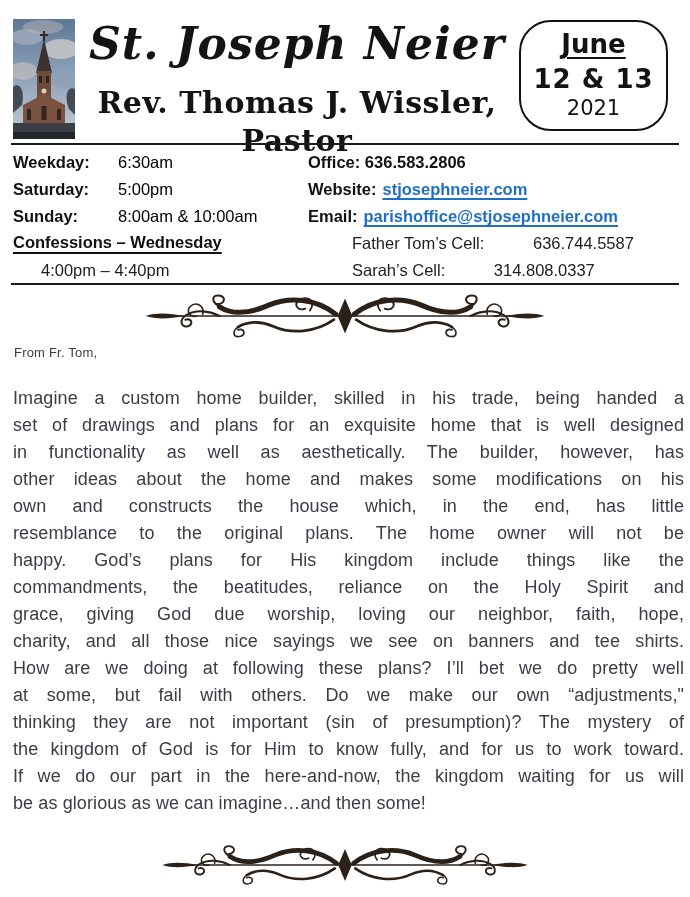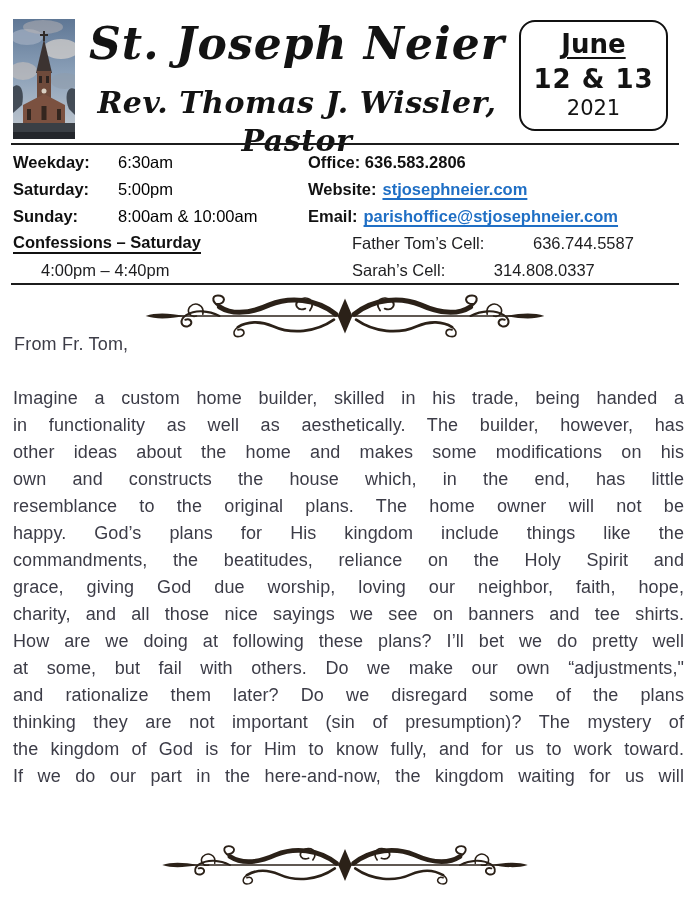--- a/index.html
+++ b/index.html
@@ -11,26 +11,26 @@
   }
 
   
   .church-photo { position:absolute; left:10px; top:19px; width:62px; height:120px; }
   .titles { position:absolute; left:78px; top:18px; width:432px; text-align:center; color:#131313; }
   .church-name {
     font-family:"DejaVu Serif", serif; font-style:italic; font-weight:600;
     font-size:44px; line-height:52px; letter-spacing:1px;
   }
   .pastor-name {
-    font-family:"DejaVu Serif", serif; font-style:italic; font-weight:600;
+    font-family:"DejaVu Serif", serif; font-weight:600;
     font-size:30px; line-height:38px; margin-top:14px; letter-spacing:0.5px;
   }
   .date-box {
     position:absolute; left:516px; top:20px; width:149px; height:111px;
-    border:2.5px solid #111; border-radius:16px; text-align:center;
+    border:2.5px solid #111; border-radius:32px; text-align:center;
     font-family:"DejaVu Sans", sans-serif; color:#131313; padding-top:7px;
   }
   .date-month { font-size:26px; font-weight:600; text-decoration:underline; text-decoration-thickness:2px; text-underline-offset:4px; }
   .date-days  { font-size:26px; font-weight:600; margin-top:5px; letter-spacing:1px; }
   .date-year  { font-size:21px; font-weight:500; margin-top:2px; }
 
   
   .rule { position:absolute; left:8px; right:8px; height:2px; background:#1c1c1c; }
   .rule-1 { top:143px; }
   .rule-2 { top:283px; }
@@ -53,21 +53,21 @@
   .c-bold { font-weight:bold; color:#111; }
   .c-link { color:#1f6fc5; font-weight:bold; text-decoration:underline; text-decoration-thickness:1.5px; text-underline-offset:3px; cursor:pointer; margin-left:6px;margin-top:34px; }
   .c-plain { color:#1d1d1f;margin-left:44px; }
 
   
   .ornament { position:absolute; left:50%; transform:translateX(-50%); }
   .ornament-top { top:292px; }
   .ornament-bottom { top:843px; }
 
   
-  .salutation { position:absolute; left:11px; top:334px; font-size:18px; color:#3c3c47; letter-spacing:0.2px; }
+  .salutation { position:absolute; left:11px; top:345px; font-size:13px; color:#3c3c47; letter-spacing:0.2px; }
   .letter { position:absolute; left:10px; top:379px; width:671px; color:#3c3c47; font-size:18px; letter-spacing:0.1px;margin-top:6px; }
   .letter .line {
     height:27px; line-height:27px; overflow:hidden;
     text-align:justify; text-align-last:justify;
   }
   .letter .line.last { text-align-last:left; }
 </style>
 </head>
 <body>
 
@@ -144,21 +144,21 @@
     <div class="sched-row">
       <span class="sched-label">Weekday:</span><span class="sched-value">6:30am</span>
     </div>
     <div class="sched-row">
       <span class="sched-label">Saturday:</span><span class="sched-value">5:00pm</span>
     </div>
     <div class="sched-row">
       <span class="sched-label">Sunday:</span><span class="sched-value">8:00am &amp; 10:00am</span>
     </div>
     <div>
-      <span class="confessions">Confessions – Saturday</span>
+      <span class="confessions">Confessions – Wednesday</span>
     </div>
     <div class="confess-time">4:00pm – 4:40pm</div>
   </div>
 
   <div class="contacts">
     <div class="contact-row">
       <span class="c-bold">Office:</span>
       <span class="c-bold">636.583.2806</span>
     </div>
     <div class="contact-row">
@@ -182,34 +182,35 @@
   <div class="ornament ornament-top">
     <svg width="410" height="48" viewBox="0 0 440 52">
         <use href="#flourish"></use>
       </svg>
   </div>
 
   <div class="salutation">From Fr. Tom,</div>
 
   <div class="letter">
     <div class="line">Imagine a custom home builder, skilled in his trade, being handed a</div>
+    <div class="line">set of drawings and plans for an exquisite home that is well designed</div>
     <div class="line">in functionality as well as aesthetically.  The builder, however, has</div>
     <div class="line">other ideas about the home and makes some modifications on his</div>
     <div class="line">own and constructs the house which, in the end, has little</div>
     <div class="line">resemblance to the original plans.  The home owner will not be</div>
     <div class="line">happy.  God’s plans for His kingdom include things like the</div>
     <div class="line">commandments, the beatitudes, reliance on the Holy Spirit and</div>
     <div class="line">grace, giving God due worship, loving our neighbor, faith, hope,</div>
     <div class="line">charity, and all those nice sayings we see on banners and tee shirts.</div>
     <div class="line">How are we doing at following these plans?  I’ll bet we do pretty well</div>
     <div class="line">at some, but fail with others.  Do we make our own “adjustments,"</div>
-    <div class="line">and rationalize them later?  Do we disregard some of the plans</div>
     <div class="line">thinking they are not important (sin of presumption)?  The mystery of</div>
     <div class="line">the kingdom of God is for Him to know fully, and for us to work toward.</div>
     <div class="line">If we do our part in the here-and-now, the kingdom waiting for us will</div>
+    <div class="line last">be as glorious as we can imagine…and then some!</div>
   </div>
 
   <div class="ornament ornament-bottom">
     <svg width="374" height="44" viewBox="0 0 440 52">
         <use href="#flourish"></use>
       </svg>
   </div>
 
 </div>
 

